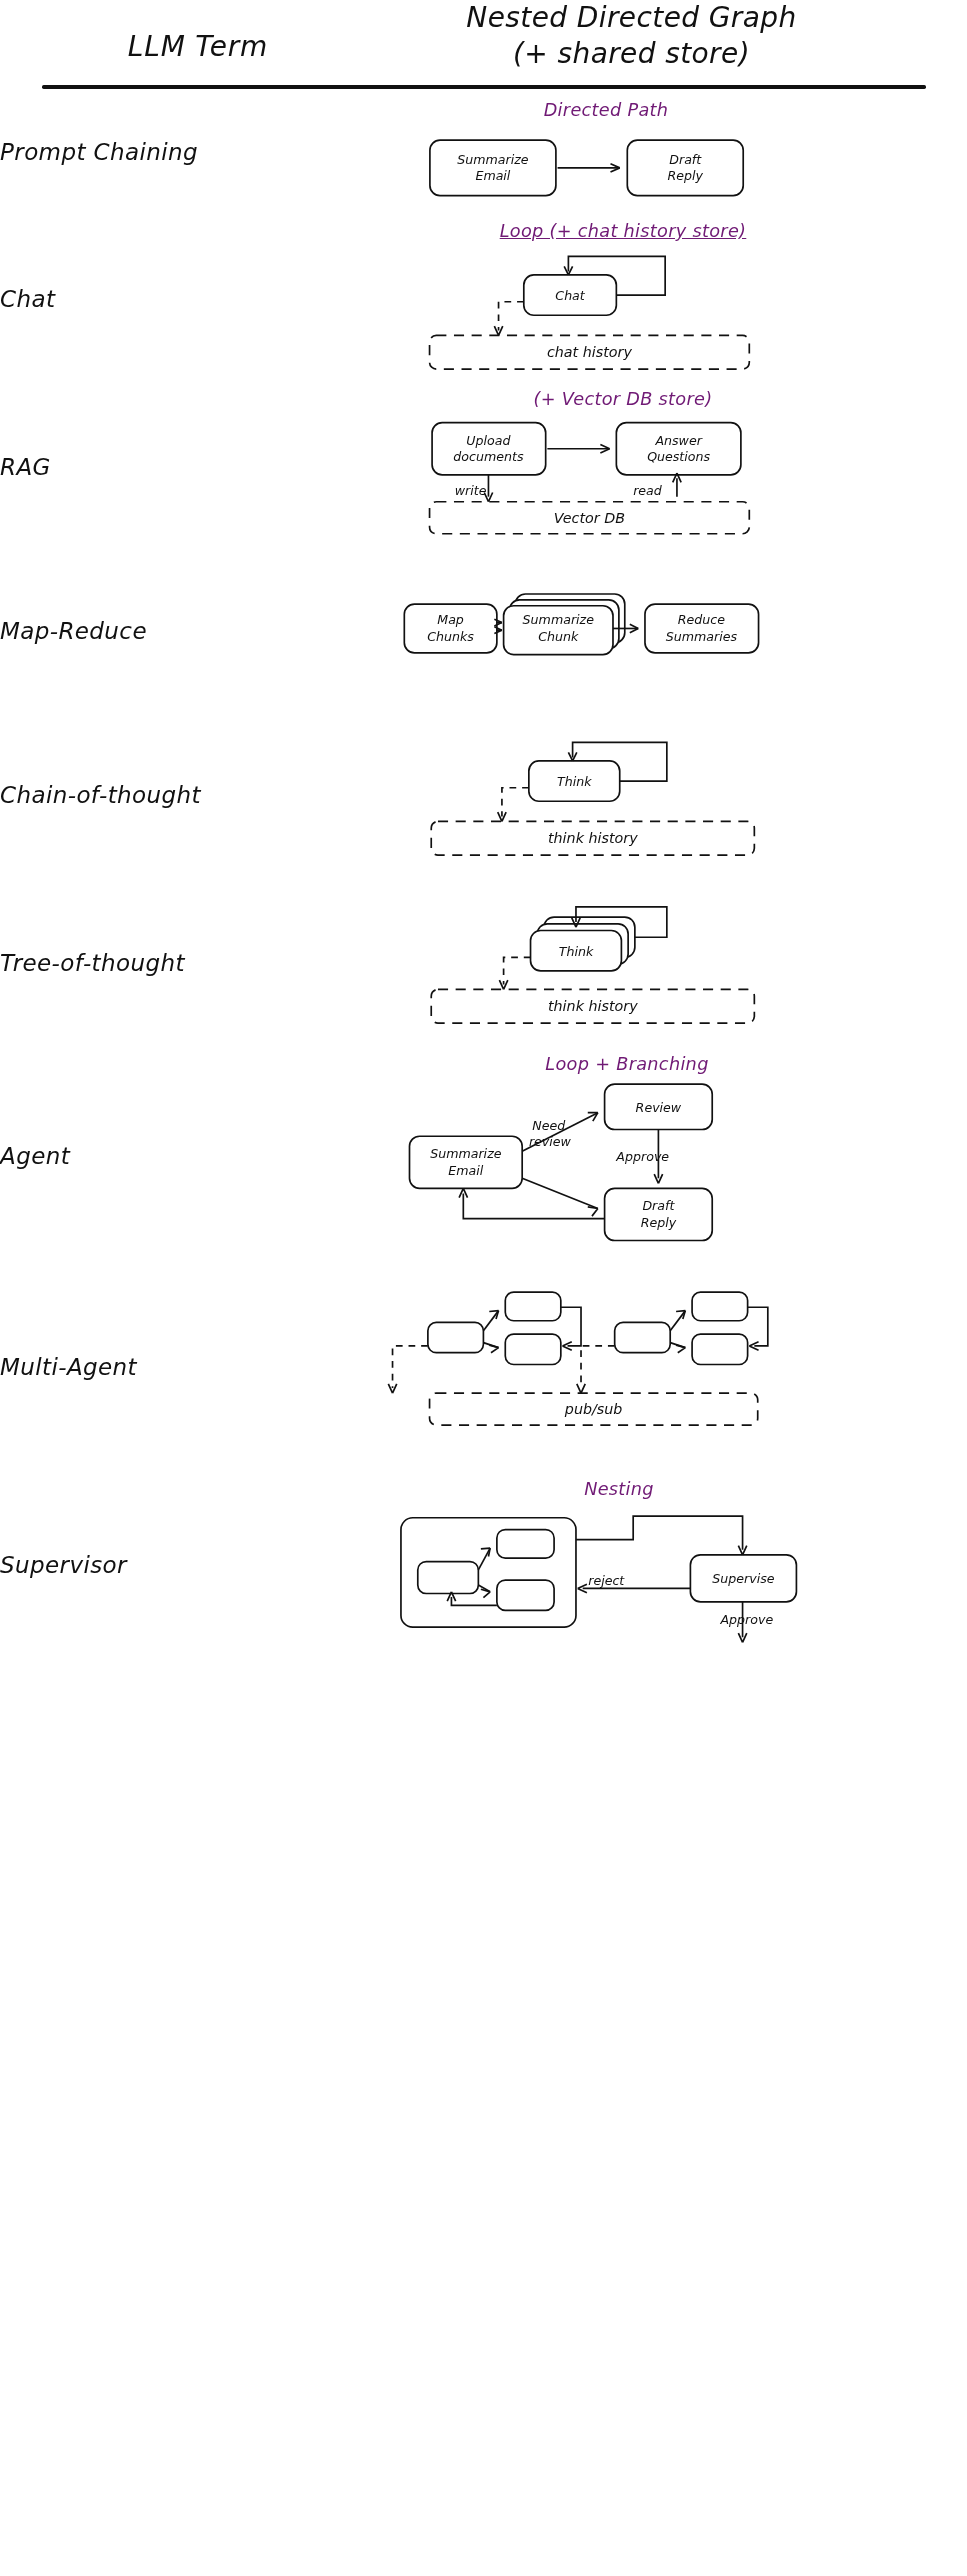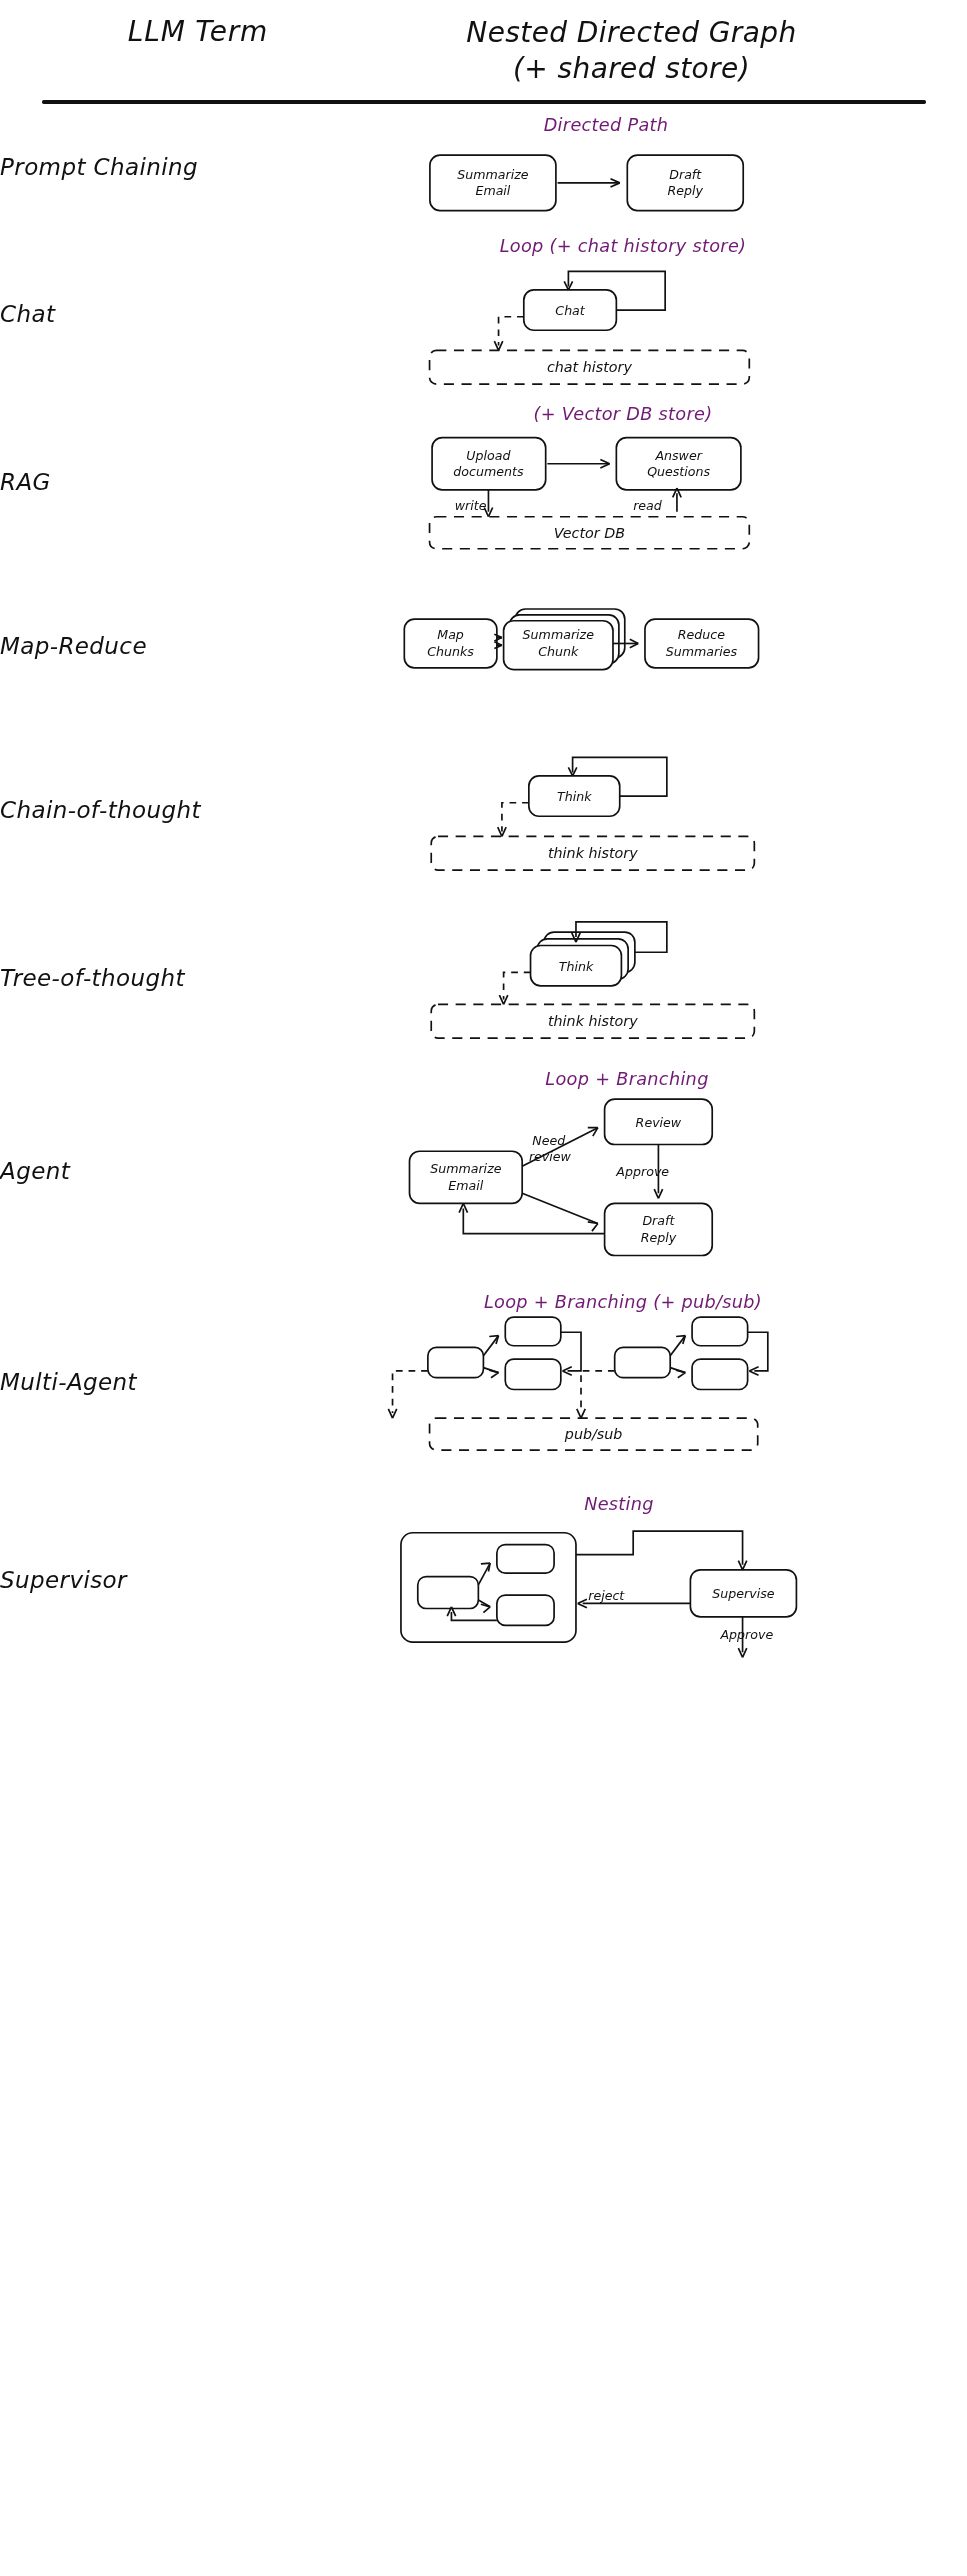--- a/index.html
+++ b/index.html
@@ -16,21 +16,21 @@
   }
   .page {
     width: 968px;
     min-height: 2576px;
     position: relative;
   }
 
   
   .header {
     display: flex;
-    padding-top: 15px;
+    align-items: flex-end;
   }
   .header-left {
     width: 396px;
     text-align: center;
     font-size: 28px;
     font-style: italic;
     letter-spacing: 0.8px;
     padding-bottom: 8.4px;
   }
   .header-right {
@@ -123,21 +123,21 @@
         <text class="nodetext" x="185" y="72" text-anchor="middle">Email</text>
         <text class="nodetext" x="414" y="52" text-anchor="middle">Draft</text>
         <text class="nodetext" x="414" y="72" text-anchor="middle">Reply</text>
       </svg>
     </div>
   </div>
 
   <div class="row" style="height:168px;">
     <div class="term">Chat</div>
     <div class="diagram">
-      <div class="caption" style="margin-left:-59px;">Loop (+ chat history store)</div>
+      <div class="caption" style="margin-left:-59px;text-decoration:underline;">Loop (+ chat history store)</div>
       <svg width="589" height="135" viewBox="0 0 700 160">
         <g fill="none" stroke="#111" stroke-width="2">
           <rect x="222" y="40" width="110" height="48" rx="12" ry="12"></rect>
           <path d="M332 64 L390 64 L390 18 L275 18 L275 36"></path>
           <path d="M275 40 l-5 -10 M275 40 l5 -10"></path>
           <path d="M222 72 L192 72 L192 106" stroke-dasharray="8 7"></path>
           <path d="M192 112 l-5 -11 M192 112 l5 -11"></path>
           <rect x="110" y="112" width="380" height="40" rx="8" ry="8" stroke-dasharray="12 9"></rect>
         </g>
         <text class="nodetext" x="277" y="70" text-anchor="middle">Chat</text>
@@ -267,21 +267,20 @@
         <text class="edgelabel" x="232" y="66">Need</text>
         <text class="edgelabel" x="228" y="86">review</text>
         <text class="edgelabel" x="332" y="104">Approve</text>
       </svg>
     </div>
   </div>
 
   <div class="row" style="height:202px;">
     <div class="term">Multi-Agent</div>
     <div class="diagram">
-      <div class="caption" style="margin-left:-59px;">Loop + Branching (+ pub/sub)</div>
       <svg width="589" height="160" viewBox="0 0 700 190">
         <g fill="none" stroke="#111" stroke-width="2">
 
           <rect x="108" y="42" width="66" height="36" rx="10" ry="10"></rect>
           <rect x="200" y="6" width="66" height="34" rx="10" ry="10"></rect>
           <rect x="200" y="56" width="66" height="36" rx="10" ry="10"></rect>
           <path d="M174 52 L192 28"></path>
           <path d="M192 28 l-11 1 M192 28 l-3 10"></path>
           <path d="M174 66 L192 72"></path>
           <path d="M192 72 l-11 -3 M192 72 l-9 6"></path>

